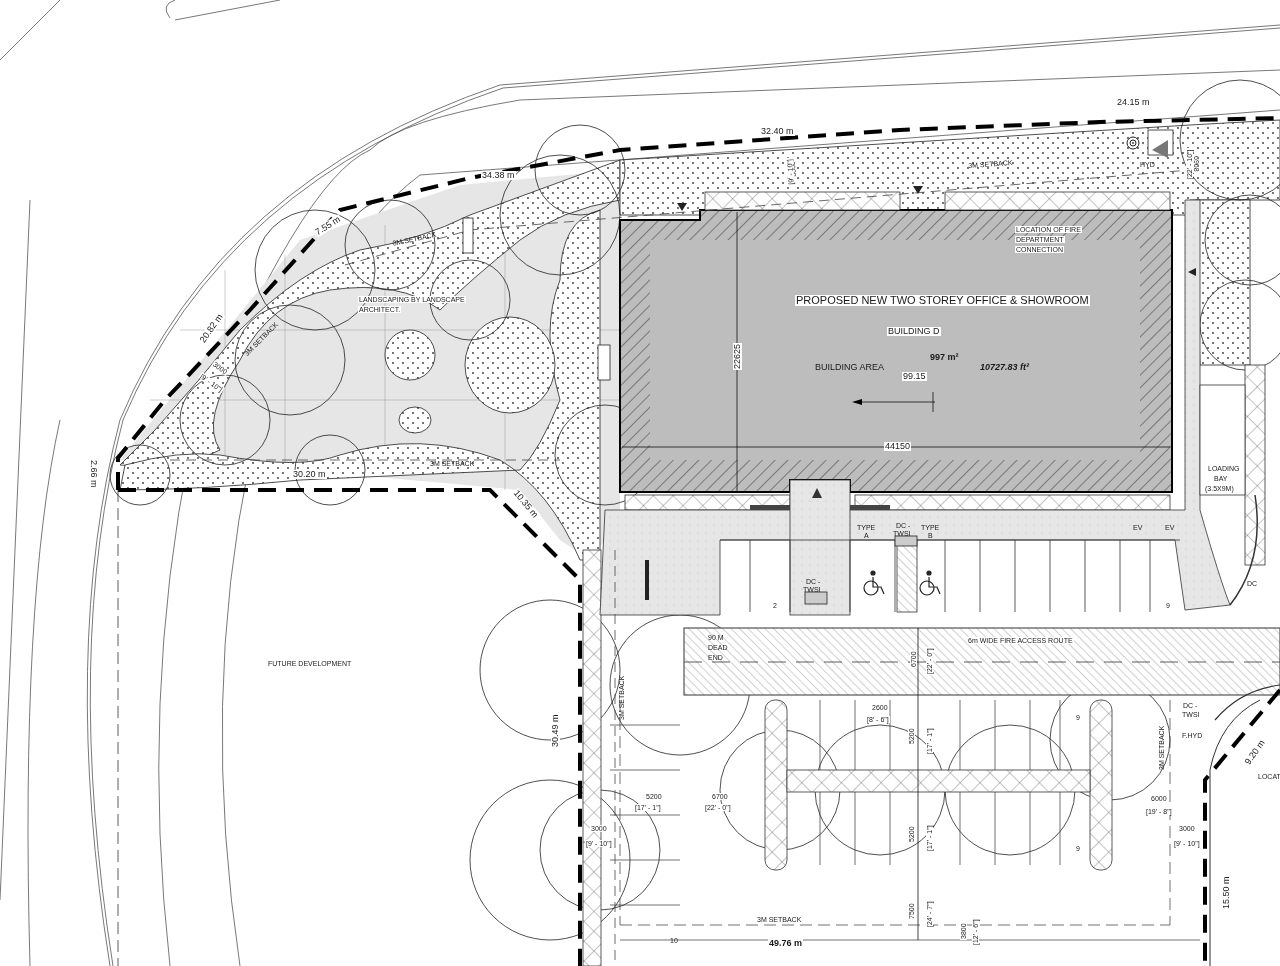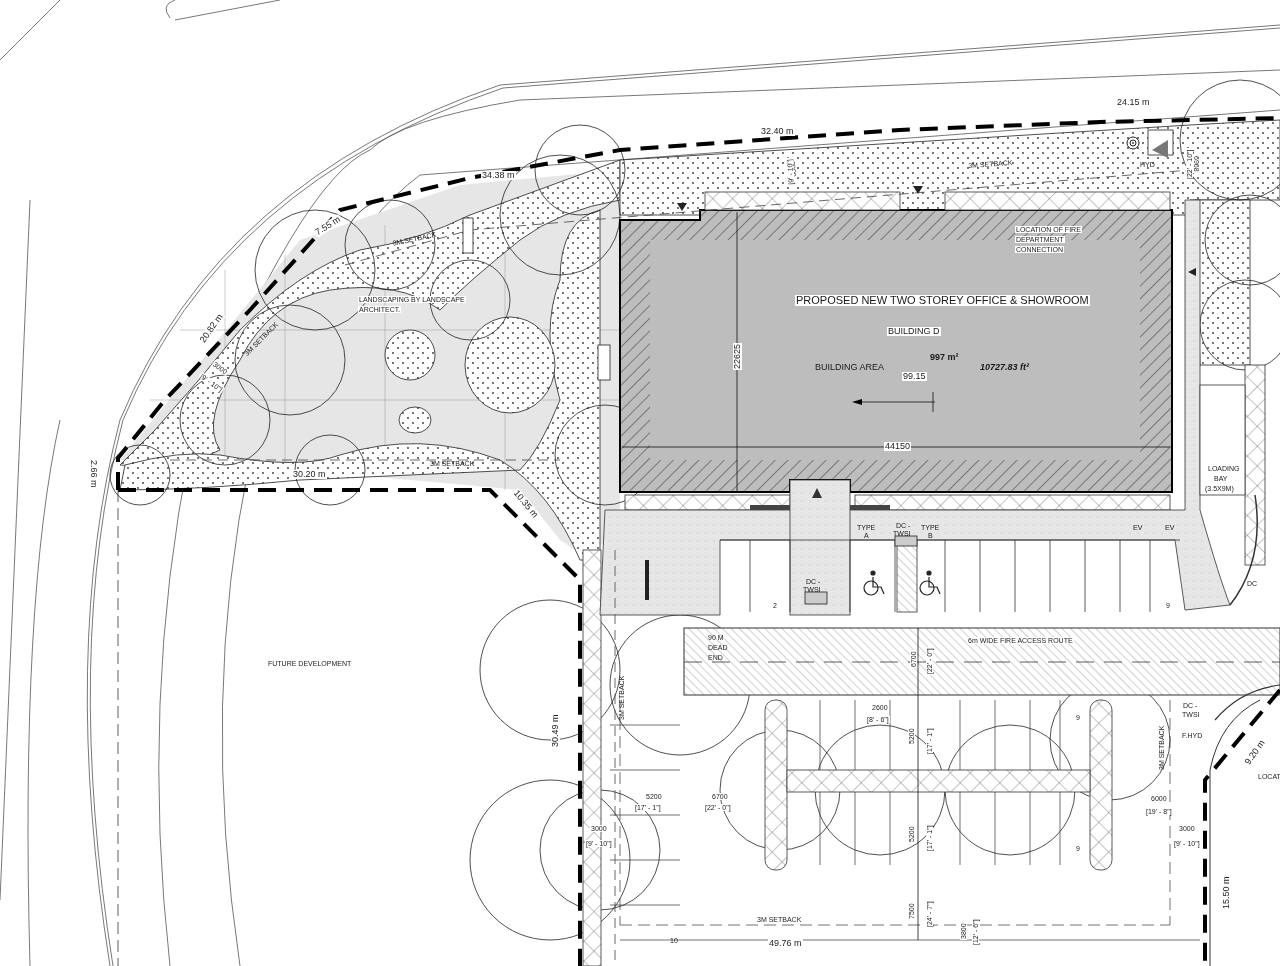--- a/index.html
+++ b/index.html
@@ -271,21 +271,21 @@
 
 <div class="lbl md bx" style="left:1116px;top:98px;">24.15 m</div>
 <div class="lbl md bx" style="left:760px;top:127px;">32.40 m</div>
 <div class="lbl md bx" style="left:481px;top:171px;">34.38 m</div>
 <div class="lbl md bx rot" style="left:313px;top:230px;transform:rotate(-32deg);">7.55 m</div>
 <div class="lbl md bx rot" style="left:198px;top:340px;transform:rotate(-55deg);">20.82 m</div>
 <div class="lbl md rot" style="left:98px;top:460px;transform:rotate(90deg);">2.66 m</div>
 <div class="lbl md bx" style="left:268px;top:470px;margin-left:24px;">30.20 m</div>
 <div class="lbl md bx rot" style="left:518px;top:488px;transform:rotate(50deg);">10.35 m</div>
 <div class="lbl md bx rot" style="left:551px;top:748px;transform:rotate(-90deg);">30.49 m</div>
-<div class="lbl md bx" style="left:768px;top:939px;">49.76 m</div>
+<div class="lbl md bx" style="left:768px;top:939px;font-weight:bold;">49.76 m</div>
 <div class="lbl md bx rot" style="left:1222px;top:910px;transform:rotate(-90deg);">15.50 m</div>
 <div class="lbl md bx rot" style="left:1243px;top:762px;transform:rotate(-55deg);">9.20 m</div>
 
 <div class="lbl sm bx" style="left:590px;top:825px;">3000</div>
 <div class="lbl sm bx" style="left:585px;top:840px;">[9' - 10"]</div>
 <div class="lbl sm bx" style="left:645px;top:793px;">5200</div>
 <div class="lbl sm bx" style="left:634px;top:804px;">[17' - 1"]</div>
 <div class="lbl sm bx" style="left:711px;top:793px;">6700</div>
 <div class="lbl sm bx" style="left:704px;top:804px;">[22' - 0"]</div>
 <div class="lbl sm bx" style="left:871px;top:704px;">2600</div>

